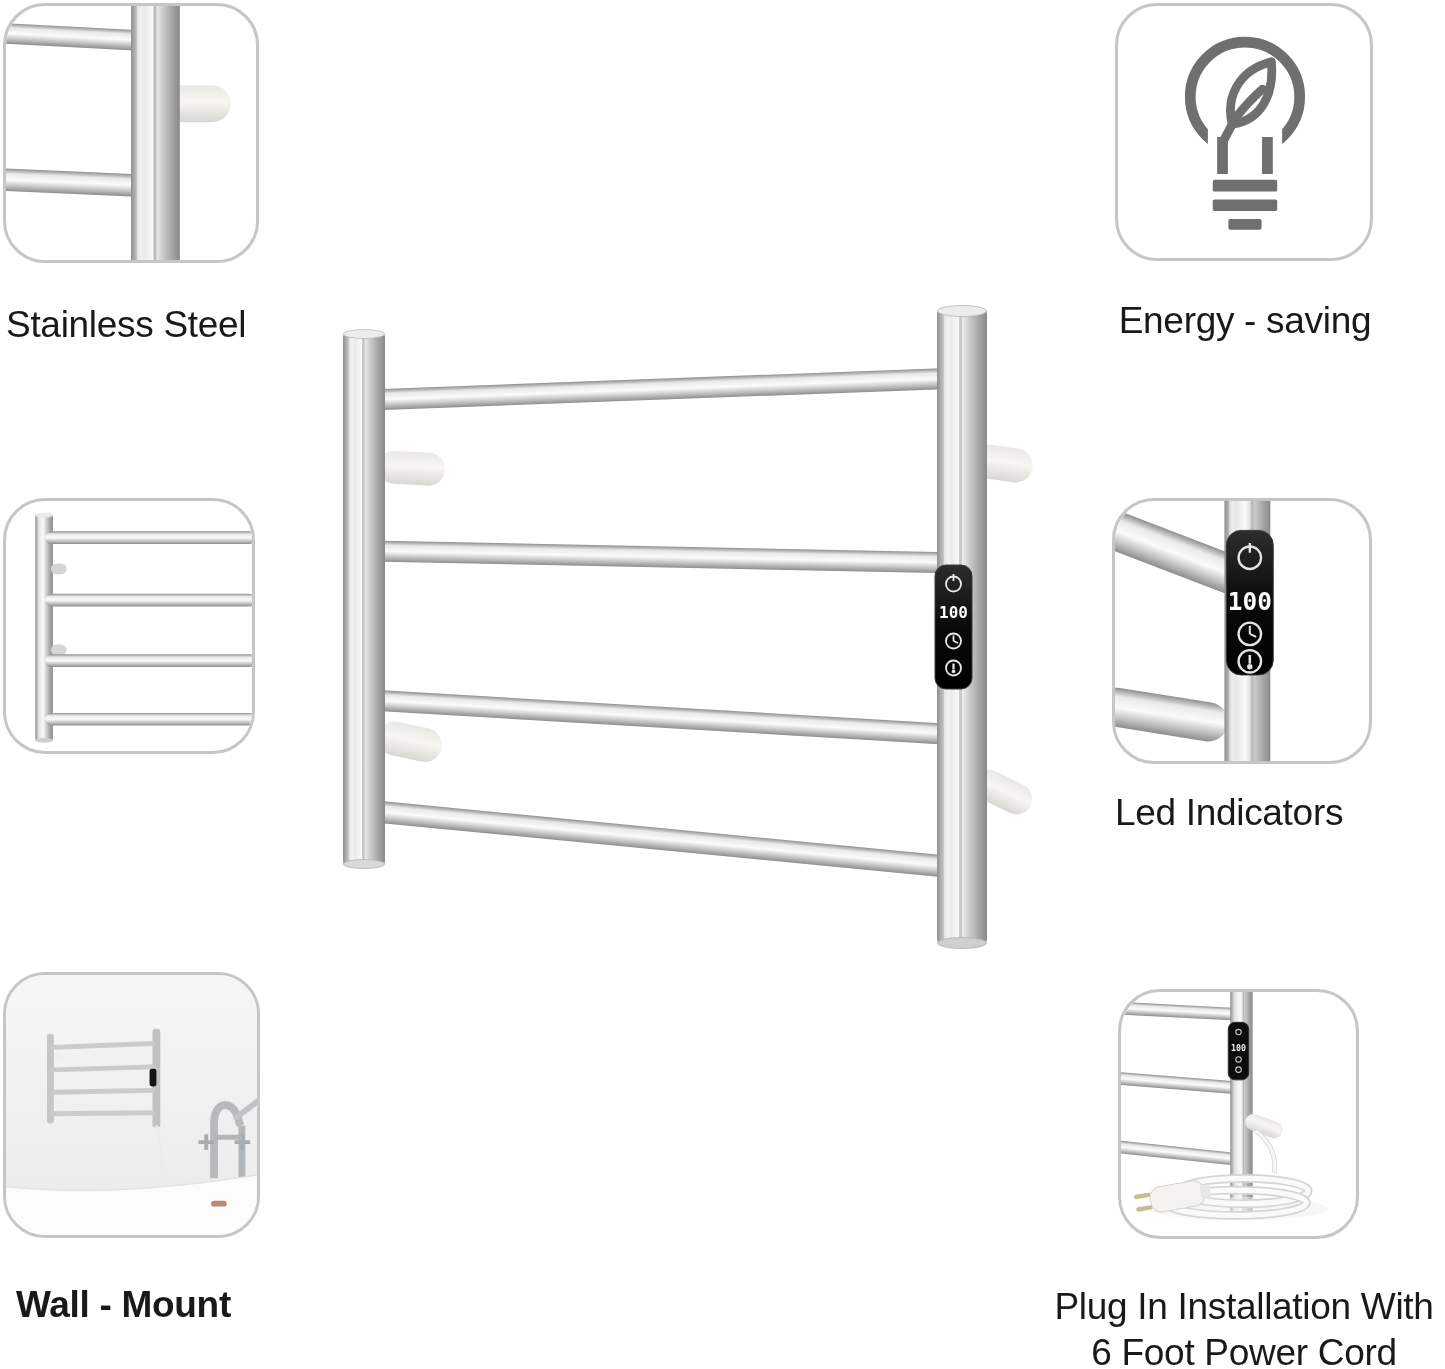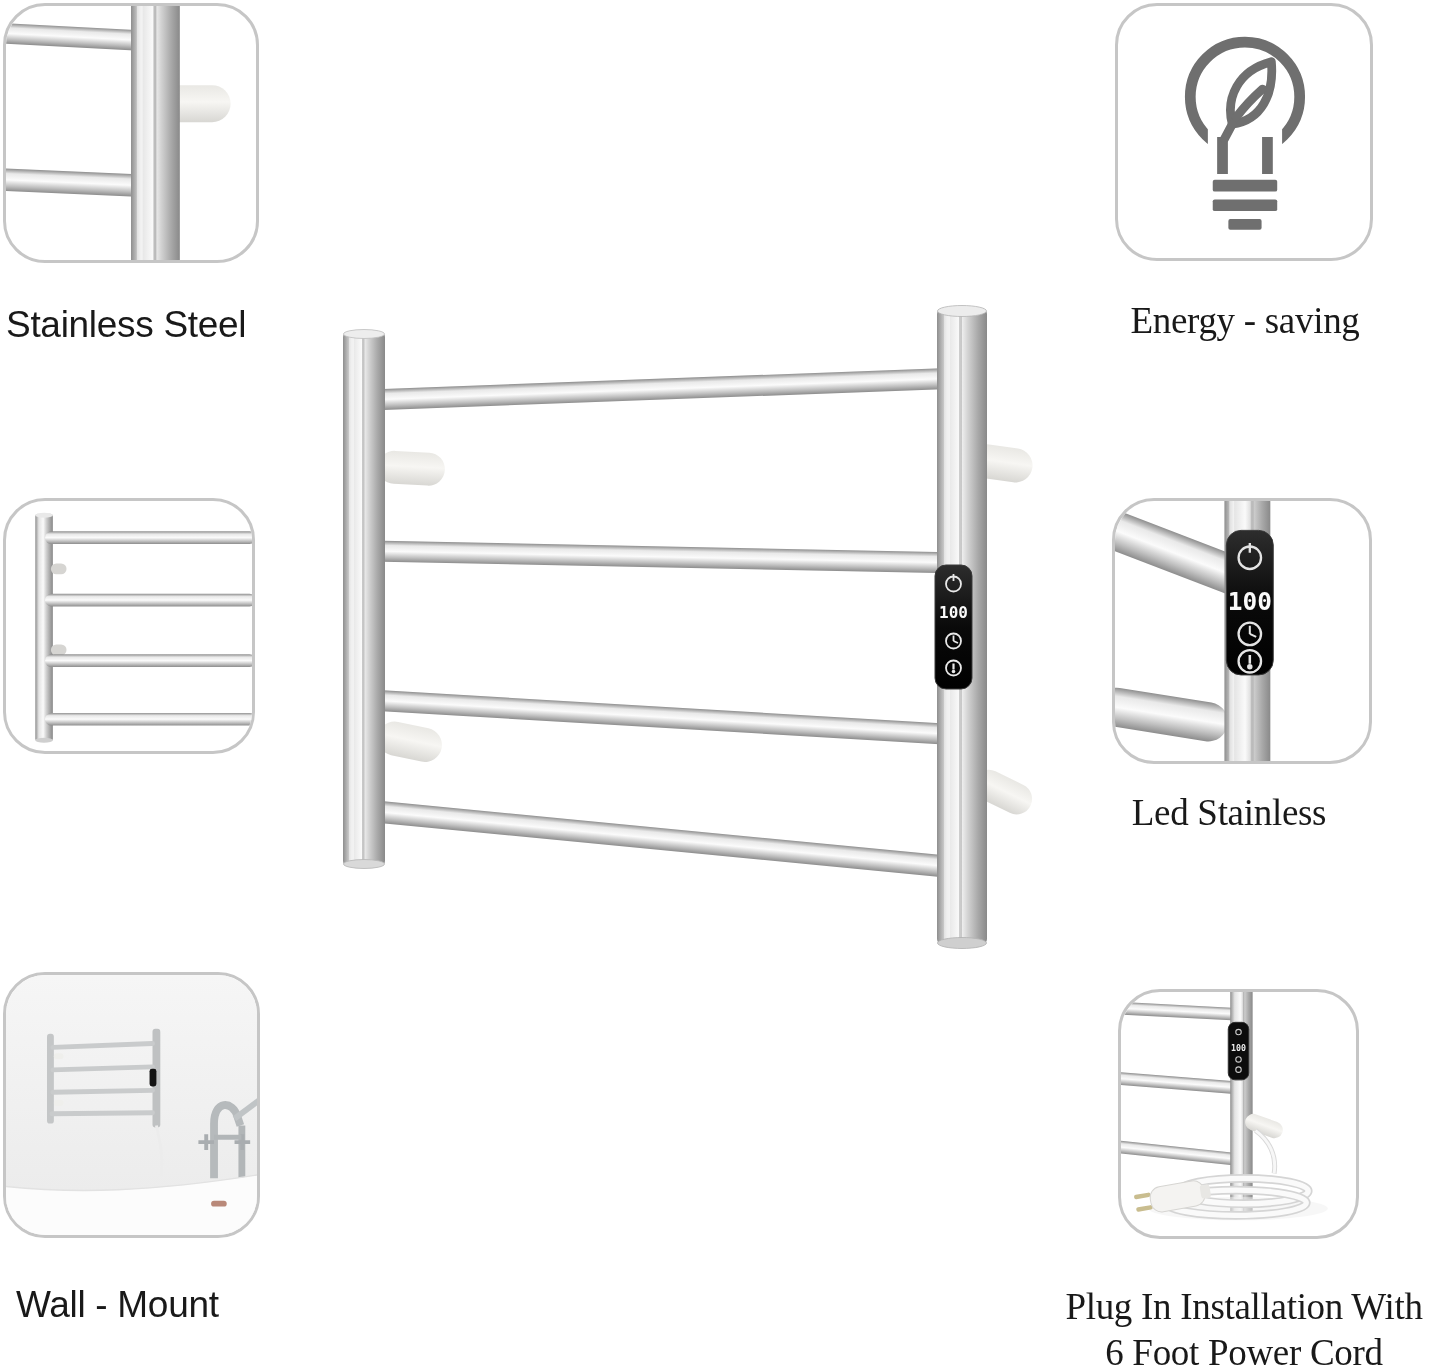--- a/index.html
+++ b/index.html
@@ -5,21 +5,21 @@
   html,body{margin:0;padding:0;background:#ffffff;}
   .canvas{position:relative;width:1445px;height:1369px;background:#ffffff;overflow:hidden;
           font-family:"Liberation Sans",sans-serif;}
   .pbox{position:absolute;box-sizing:border-box;border:3px solid #c6c6c6;border-radius:42px;
         background:#fff;overflow:hidden;margin:0;}
   .pbox svg{display:block;width:100%;height:100%;}
   .hero{position:absolute;margin:0;}
   .hero svg{display:block;width:100%;height:100%;}
   .lbl{position:absolute;color:#191919;font-size:37px;line-height:46px;white-space:nowrap;
        letter-spacing:-0.3px;}
-  .lbl.center{text-align:center;font-family:Liberation Serif, serif;}
+  .lbl.center{text-align:center;}
   .seg{font-family:"DejaVu Sans Mono",monospace;font-weight:bold;}
 </style>
 </head>
 <body>
 
 <div class="canvas">
 
   <svg width="0" height="0" style="position:absolute">
     <defs>
       <linearGradient id="steelV" x1="0" y1="0" x2="0" y2="1">
@@ -120,21 +120,21 @@
             <line x1="242" y1="163" x2="242" y2="179"></line>
         </g>
         <line x1="213" y1="166" x2="241" y2="166" stroke="#b2b6b8" stroke-width="5"></line>
       </g>
       <g>
         <path d="M -4 216 C 70 224 150 222 261 204 L 261 270 L -4 270 Z" fill="#fcfcfc" stroke="#e2e2e2" stroke-width="1.5"></path>
         <rect x="210" y="231" width="16" height="6" rx="3" fill="#ad7461" opacity="0.85"></rect>
       </g>
     </svg>
   </figure>
-  <div class="lbl" style="left:16px;top:1282px;">Wall - Mount</div>
+  <div class="lbl" style="left:16px;top:1282px;font-weight:bold;">Wall - Mount</div>
 
   <figure class="hero" style="left:330px;top:295px;width:710px;height:660px;">
     <svg viewBox="0 0 710 660">
       <g>
         <rect x="40" y="94.5" width="592" height="21" fill="url(#steelV)" transform="rotate(-2.13 40 105)"></rect>
         <rect x="40" y="245.5" width="592" height="21" fill="url(#steelV)" transform="rotate(1.16 40 256)"></rect>
         <rect x="40" y="394.5" width="592" height="21" fill="url(#steelV)" transform="rotate(3.39 40 405)"></rect>
         <rect x="40" y="505" width="592" height="22" fill="url(#steelV)" transform="rotate(5.5 40 516)"></rect>
       </g>
       <g>
@@ -221,21 +221,21 @@
           <line x1="138" y1="136" x2="144.5" y2="139" stroke-width="2.1"></line>
           <circle cx="138" cy="164" r="11.5"></circle>
           <line x1="138" y1="157.5" x2="138" y2="166.5" stroke-width="2.6"></line>
         </g>
         <circle cx="138" cy="169.5" r="2.8" fill="#e4e4e4"></circle>
         <text class="seg" x="138" y="112" text-anchor="middle" font-size="25" fill="#fafafa" font-family="DejaVu Sans Mono, monospace" font-weight="bold">100</text>
       </g>
     </svg>
   </figure>
   <div class="lbl center" style="left:1064px;top:790px;width:330px;">
-    <div>Led Stainless</div>
+    <div>Led Indicators</div>
   </div>
 
   <figure class="pbox" style="left:1118px;top:989px;width:241px;height:250px;">
     <svg viewBox="0 0 241 250">
       <g>
         <rect x="-10" y="9.5" width="130" height="13" rx="6.5" fill="url(#steelV)" transform="rotate(3 -10 16)"></rect>
         <rect x="-10" y="81.5" width="130" height="13" rx="6.5" fill="url(#steelV)" transform="rotate(4.5 -10 88)"></rect>
         <rect x="-10" y="151.5" width="130" height="13" rx="6.5" fill="url(#steelV)" transform="rotate(6 -10 158)"></rect>
       </g>
       <g>

